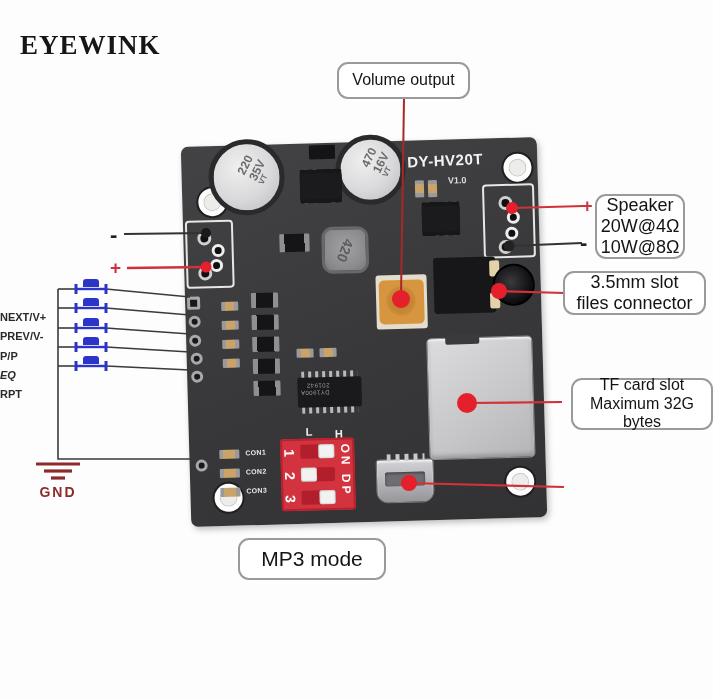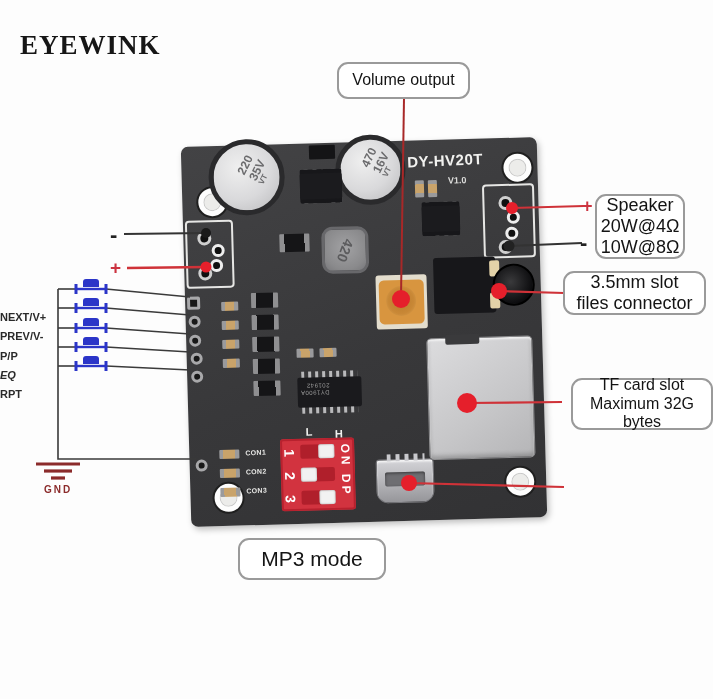--- a/index.html
+++ b/index.html
@@ -23,21 +23,21 @@
   .callout .sub { font-size:16px; }
   .pm { position:absolute; z-index:11; font-weight:bold; font-family:"Liberation Sans",sans-serif; }
   .pm.red { color:#cc3340; }
   .pm.blk { color:#222; }
   .pinlabel {
     position:absolute; left:0; width:60px; text-align:left;
     font-size:11px; font-weight:bold; color:#2a2a2a; z-index:6;margin-top:28px;
   }
   .gndlabel {
     position:absolute; left:36px; top:484px; width:44px; text-align:center;
-    font-size:10px; font-weight:bold; color:#8b2b2b; letter-spacing:2px; z-index:6;
+    font-size:14px; font-weight:bold; color:#8b2b2b; letter-spacing:2px; z-index:6;
   }
   
   .board {
     position:absolute; left:186px; top:142px; width:356px; height:380px;
     background:linear-gradient(160deg,#434345 0%,#38383a 55%,#323234 100%);
     border-radius:7px; transform:rotate(-1.6deg); z-index:2;
     box-shadow:2px 3px 6px rgba(0,0,0,.25);
   }
   .board * { position:absolute; }
   .screw {

